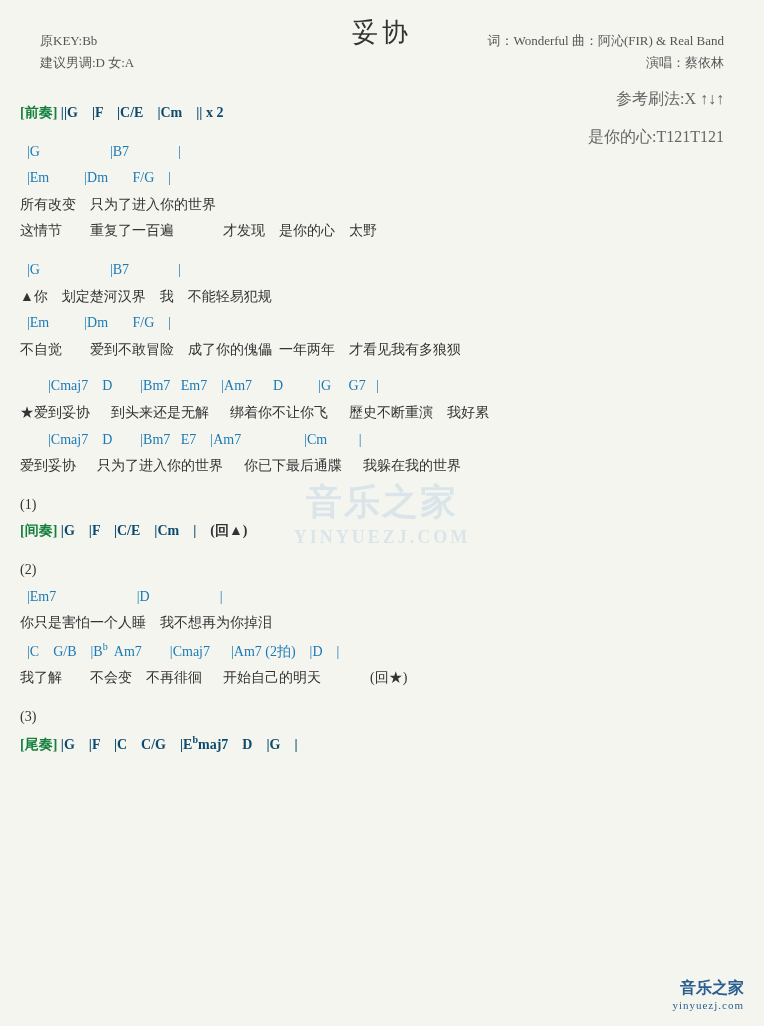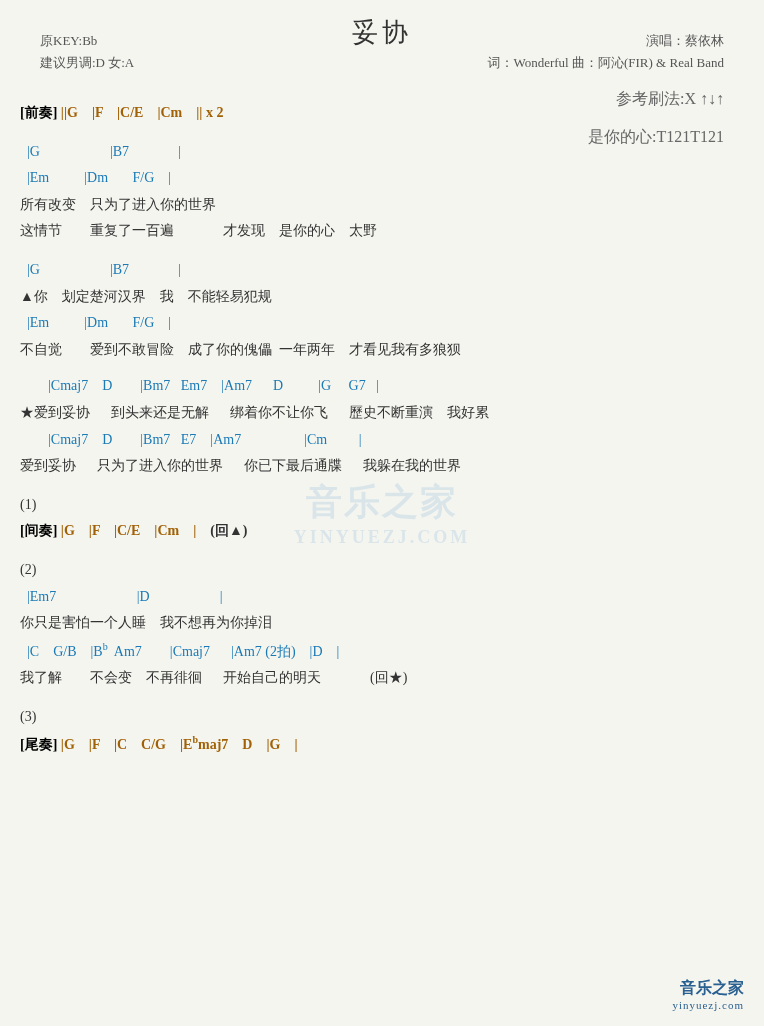--- a/index.html
+++ b/index.html
@@ -48,36 +48,36 @@
     .meta-right .ref {
       margin-top: 11px;
       font-size: 16px;
       color: #666;
     }
     .header-area {
       height: 75px;
       position: relative;
       margin-bottom: 6px;
     }
-    .chord { color: #a16207; font-weight: bold; }
+    .chord { color: #0c4a6e; font-weight: bold; }
     .section {
       margin-bottom: 4px;
       line-height: 1.9;
     }
     .chord-line {
       color: #1a7ab5;
       font-weight: normal;
       font-size: 14px;
     }
     .lyric-text {
       color: #333;
       font-size: 14px;
     }
     .bracket {
-      color: #000000;
+      color: #15803d;
       font-weight: bold;
     }
     .label {
       color: #333;
       font-weight: bold;
     }
     .watermark {
       position: absolute;
       left: 50%;
       top: 50%;
@@ -141,22 +141,22 @@
 
 <div class="page">
 
   <div class="header-area">
     <div class="meta-left">
       <div>原KEY:Bb</div>
       <div>建议男调:D 女:A</div>
     </div>
     <div class="title">妥协</div>
     <div class="meta-right">
+      <div>词：Wonderful  曲：阿沁(FIR) &amp; Real Band</div>
       <div>演唱：蔡依林</div>
-      <div>词：Wonderful  曲：阿沁(FIR) &amp; Real Band</div>
       <div class="ref">参考刷法:X ↑↓↑</div>
       <div class="ref">是你的心:T121T121</div>
     </div>
   </div>
 
   <div class="watermark">
     <div class="watermark-text">
       <span class="watermark-cn">音乐之家</span>
       <span class="watermark-en">YINYUEZJ.COM</span>
     </div>

